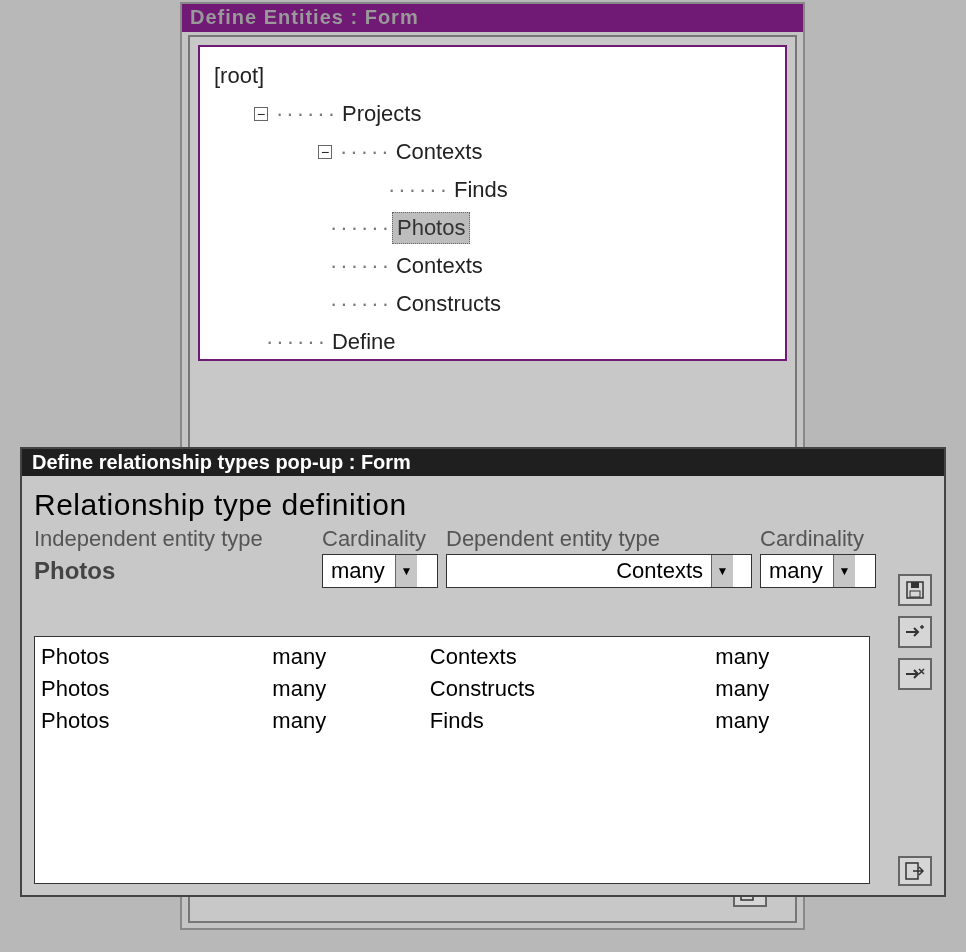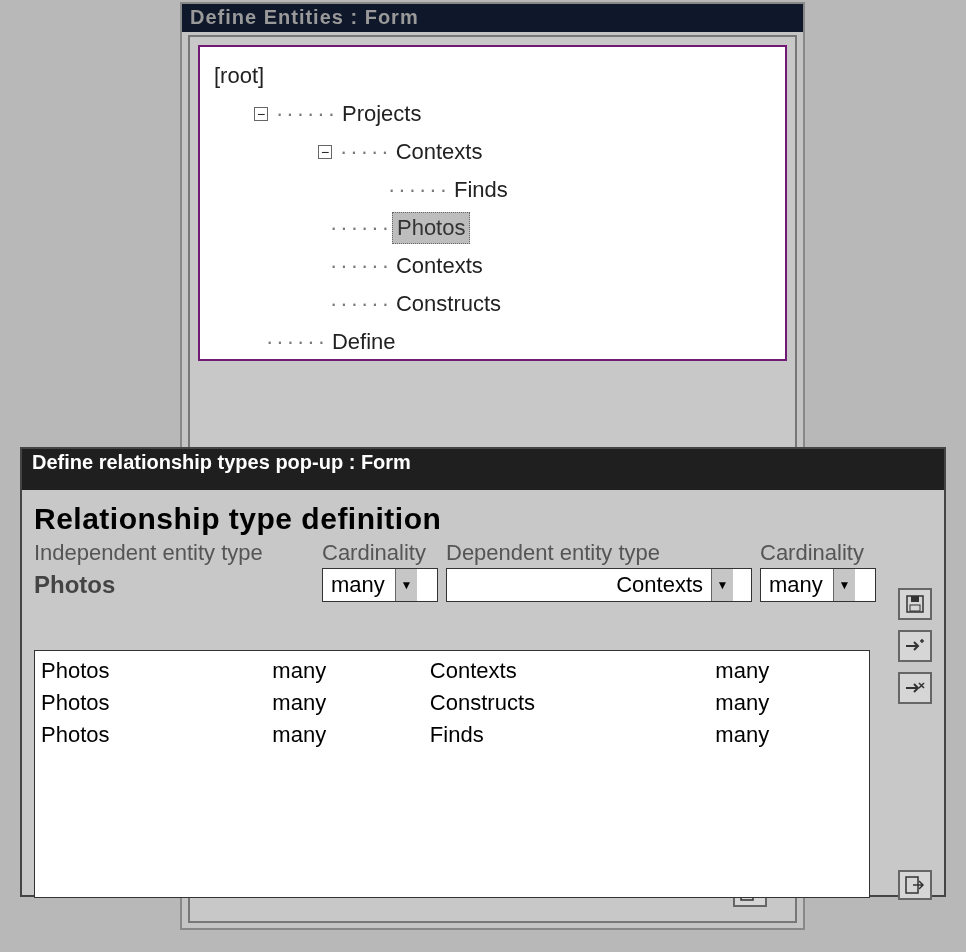--- a/index.html
+++ b/index.html
@@ -19,21 +19,21 @@
   position: absolute;
   left: 180px;
   top: 2px;
   width: 625px;
   height: 928px;
   border: 2px solid #888;
   background: #c4c4c4;
 }
 .win-back .titlebar {
   height: 28px;
-  background: #0f172a;
+  background: #701a75;
   color: #999;
   font-size: 20px;
   padding: 2px 8px;
   letter-spacing: 1px;
   font-weight: bold;
 }
 .panel-inner {
   margin: 3px 6px 6px 6px;
   border: 2px solid #777;
   background: #c8c8c8;
@@ -105,35 +105,35 @@
 .win-popup {
   position: absolute;
   left: 20px;
   top: 447px;
   width: 926px;
   height: 450px;
   border: 2px solid #444;
   background: #c8c8c8;
 }
 .win-popup .titlebar {
-  height: 41px;
+  height: 27px;
   background: #1f1f1f;
   color: #fff;
   font-size: 20px;
   padding: 2px 10px;
   font-weight: bold;
 }
 .popup-body {
   padding: 6px 8px 8px 8px;
   position: relative;
   height: 418px;
 }
 .popup-body .section-heading {
   font-size: 30px;
-  font-weight: bold;
+  font-weight: normal;
   margin: 6px 0 4px 4px;
 }
 
 .field-row {
   display: flex;
   align-items: flex-end;
   gap: 8px;
   margin-left: 4px;
   margin-top: 2px;
 }

